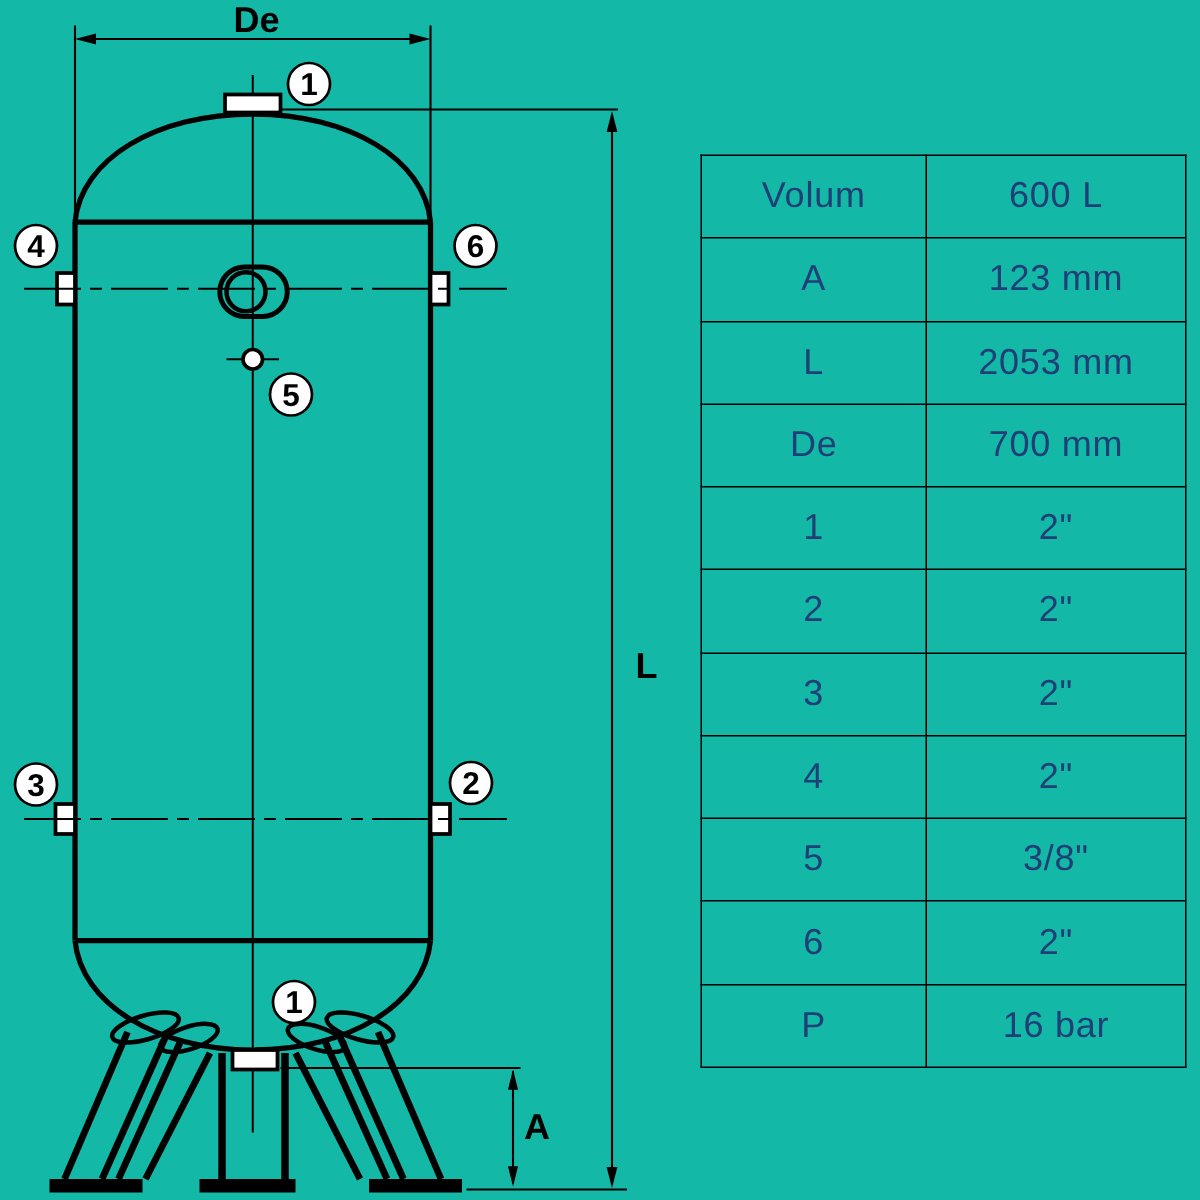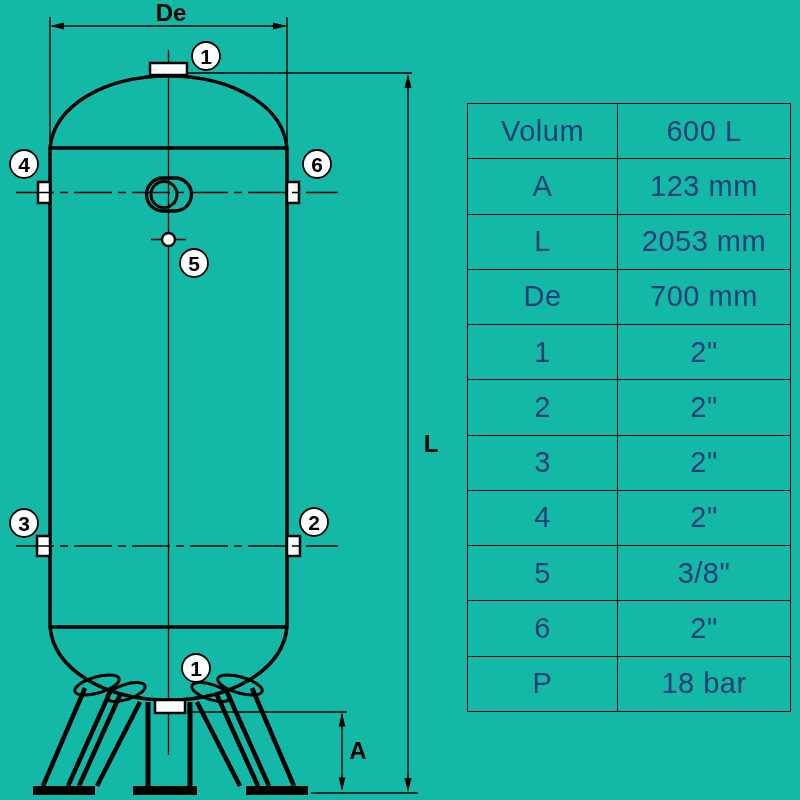--- a/index.html
+++ b/index.html
@@ -8,21 +8,21 @@
     font-family:"Liberation Sans",sans-serif;
   }
   .canvas{position:absolute;left:0;top:0;width:800px;height:800px;background:#14b8a6;}
   svg.drawing{position:absolute;left:0;top:0;}
   svg.drawing text{font-family:"Liberation Sans",sans-serif;}
   .dim-label{font-size:24px;font-weight:bold;fill:#000;}
   .callout-num{font-size:21px;font-weight:bold;fill:#000;}
   table.spec-table{
     position:absolute;left:467px;top:103px;width:321px;height:609px;
     border-collapse:collapse;table-layout:fixed;
-    color:#1f3f77;font-size:29px;letter-spacing:0.5px;
+    color:#1f3f77;font-size:24px;letter-spacing:0.5px;
   }
   table.spec-table td{
     border:1.5px solid #000;text-align:center;vertical-align:middle;
     padding:0;height:48px;overflow:hidden;white-space:nowrap;
   }
   table.spec-table td.c1{width:149px;}
   table.spec-table td.c2{width:172px;}
 </style>
 </head>
 <body>
@@ -167,17 +167,17 @@
       <tr>
         <td class="c1">5</td>
         <td class="c2">3/8"</td>
       </tr>
       <tr>
         <td class="c1">6</td>
         <td class="c2">2"</td>
       </tr>
       <tr>
         <td class="c1">P</td>
-        <td class="c2">18 bar</td>
+        <td class="c2">16 bar</td>
       </tr>
     </tbody>
   </table>
 </div>
 
 </body></html>

